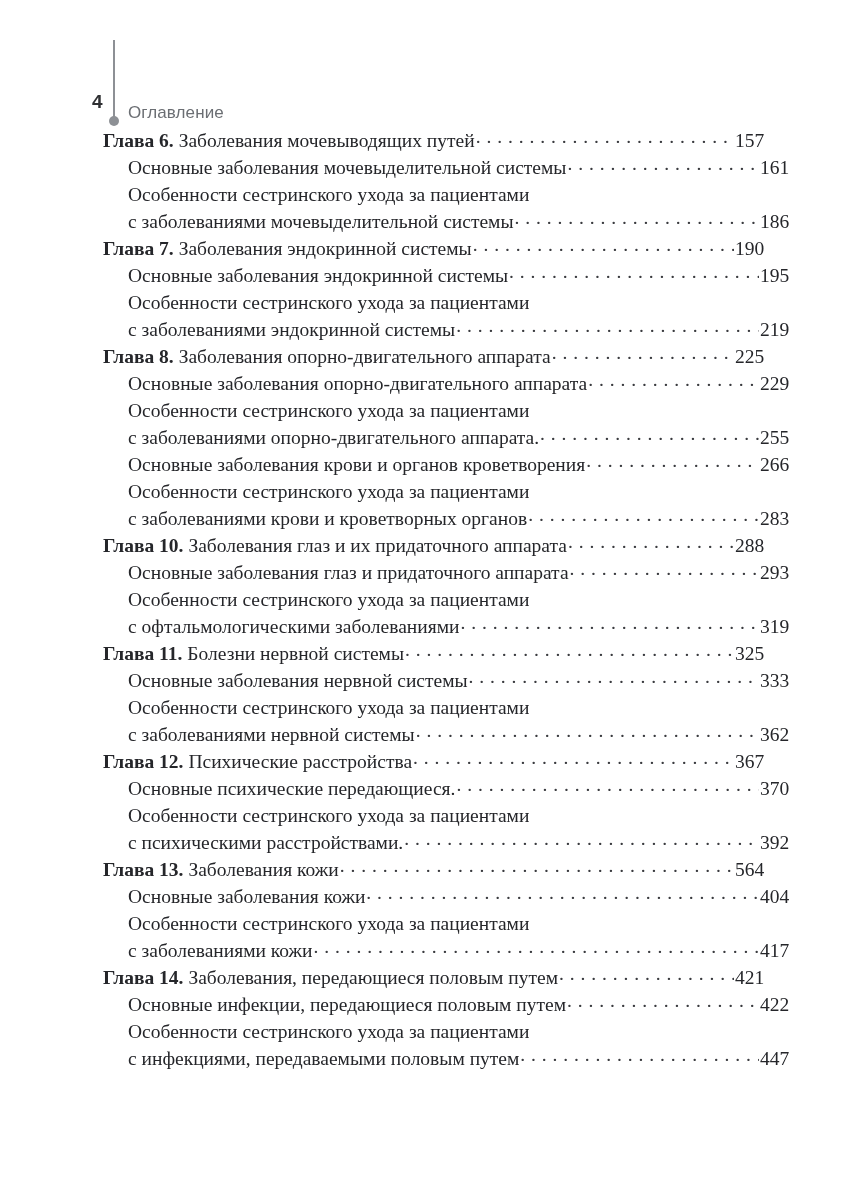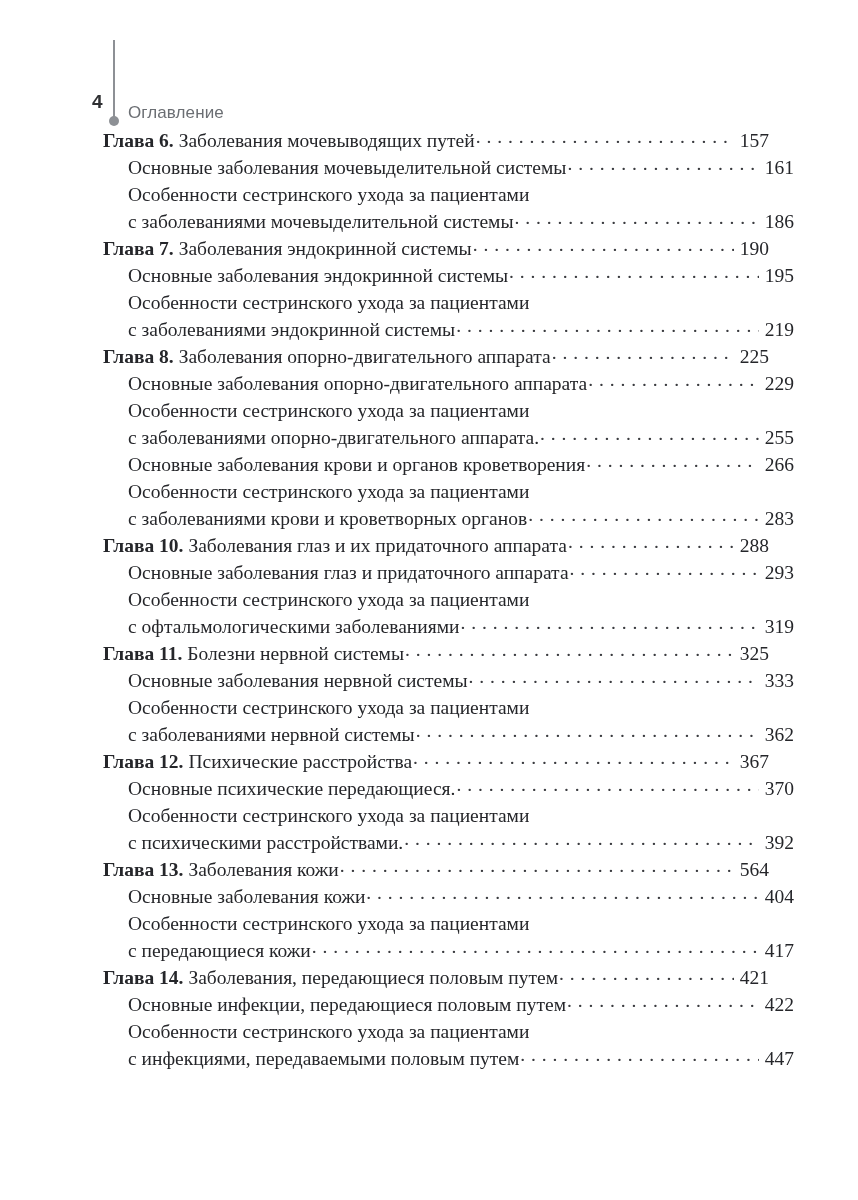--- a/index.html
+++ b/index.html
@@ -112,21 +112,20 @@
     left: 0;
     bottom: 0;
     white-space: nowrap;
     letter-spacing: 0.5px;
     color: #3a3b3f;
     font-size: 19.5px;
     line-height: 20px;
   }
   .entry .pageno {
     flex: 0 0 auto;
-    text-align: right;
     min-width: 34px;
     color: #25262a;
   }
   
   .entry.cont {
     padding-left: 25px;
   }
   .entry.cont .dots { }
 </style>
 </head>
@@ -292,21 +291,21 @@
         </div>
         <div class="entry level-2">
           <span class="etext">Основные заболевания кожи</span>
           <span class="dots"></span>
           <span class="pageno">404</span>
         </div>
         <div class="entry level-2">
           <span class="etext">Особенности сестринского ухода за пациентами</span>
         </div>
         <div class="entry cont">
-          <span class="etext">с передающиеся кожи</span>
+          <span class="etext">с заболеваниями кожи</span>
           <span class="dots"></span>
           <span class="pageno">417</span>
         </div>
       </div>
       <div class="chapter-block">
         <div class="entry level-1">
           <span class="lead-label">Глава 14.</span>
           <span class="etext">Заболевания, передающиеся половым путем</span>
           <span class="dots"></span>
           <span class="pageno">421</span>

